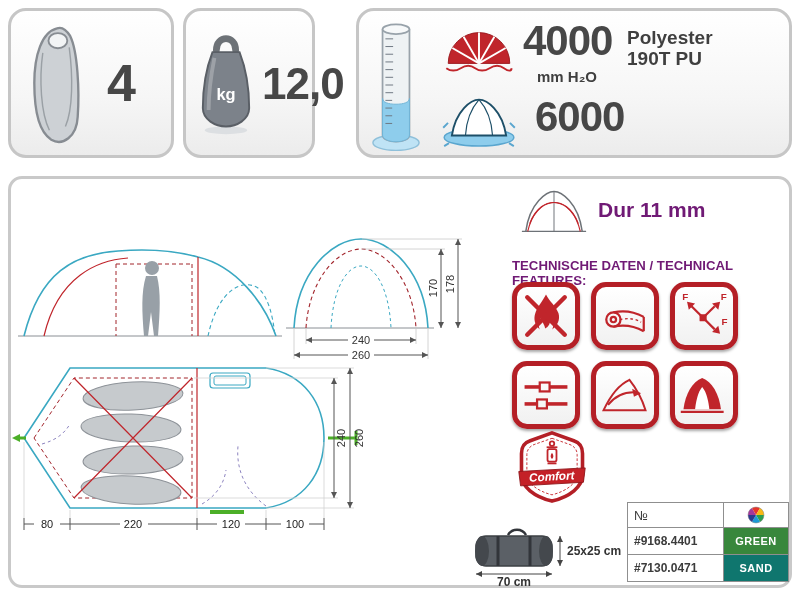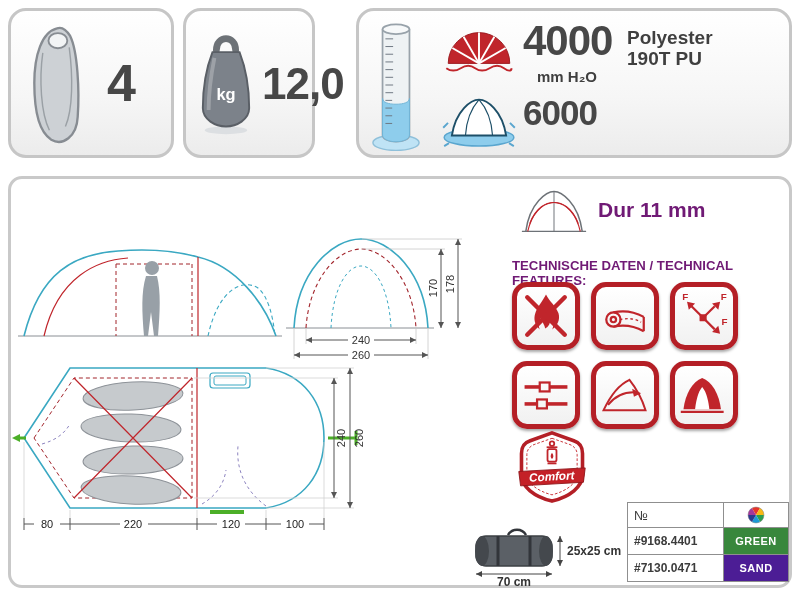--- a/index.html
+++ b/index.html
@@ -85,21 +85,21 @@
       <div>Polyester</div>
       <div>190T PU</div>
     </div>
     <svg class="abs" style="left:82px;top:78px" width="76" height="60" viewBox="0 0 78 62">
       <ellipse cx="39" cy="50" rx="36" ry="9" fill="#8ecdec" stroke="#5aa6cf" stroke-width="1.5"></ellipse>
       <path d="M11,48 C15,22 31,11 39,11 C47,11 63,22 67,48 Z" fill="#ffffff" stroke="#1d4f68" stroke-width="2"></path>
       <path d="M39,11 C31,20 26,33 25,48" stroke="#1d4f68" stroke-width="1.2" fill="none"></path>
       <path d="M39,11 C47,20 52,33 53,48" stroke="#1d4f68" stroke-width="1.2" fill="none"></path>
       <path d="M2,40 L7,35 M76,40 L71,35 M8,56 L3,59 M70,56 L75,59" stroke="#5aa6cf" stroke-width="2"></path>
     </svg>
-    <div class="bignum" style="left:164px;top:82px;font-size:35px">6000</div>
+    <div class="bignum" style="left:176px;top:82px;font-size:42px">6000</div>
   </div>
 
   <div class="main-box"></div>
 
   <svg class="abs" style="left:14px;top:218px" width="272" height="128" viewBox="0 0 272 128">
     <path d="M4,118 L268,118" stroke="#8a8f94" stroke-width="1"></path>
     <path d="M10,118 C26,54 60,36 104,33 C142,30 166,34 184,39 C222,48 250,84 262,118" fill="none" stroke="#3aa8c2" stroke-width="1.6"></path>
     <path d="M30,118 C44,58 84,42 114,40" fill="none" stroke="#c0252b" stroke-width="1.2"></path>
     <path d="M102,46 L178,46 M102,46 L102,118 M178,46 L178,118" fill="none" stroke="#a2242b" stroke-width="1" stroke-dasharray="4,3"></path>
     <path d="M184,39 L184,118" stroke="#c0252b" stroke-width="1.2"></path>
@@ -305,17 +305,17 @@
           <circle cx="9" cy="9" r="8" fill="none" stroke="#888" stroke-width="0.5"></circle>
         </svg>
       </div>
     </div>
     <div class="ot-row">
       <div class="ot-sku">#9168.4401</div>
       <div class="ot-color" style="background-color: rgb(56, 135, 60);">GREEN</div>
     </div>
     <div class="ot-row">
       <div class="ot-sku">#7130.0471</div>
-      <div class="ot-color" style="background-color: #4c1d95;">SAND</div>
+      <div class="ot-color" style="background-color: #0f766e;">SAND</div>
     </div>
   </div>
 
 </div>
 
 </body></html>

